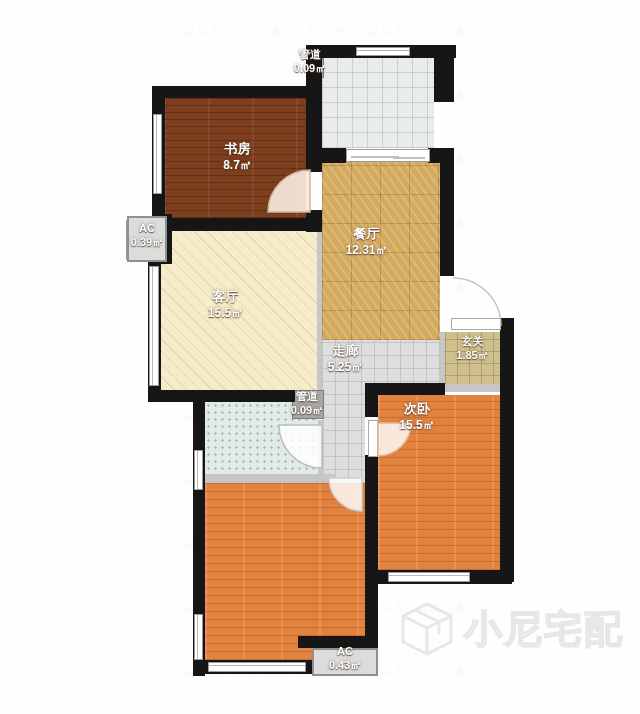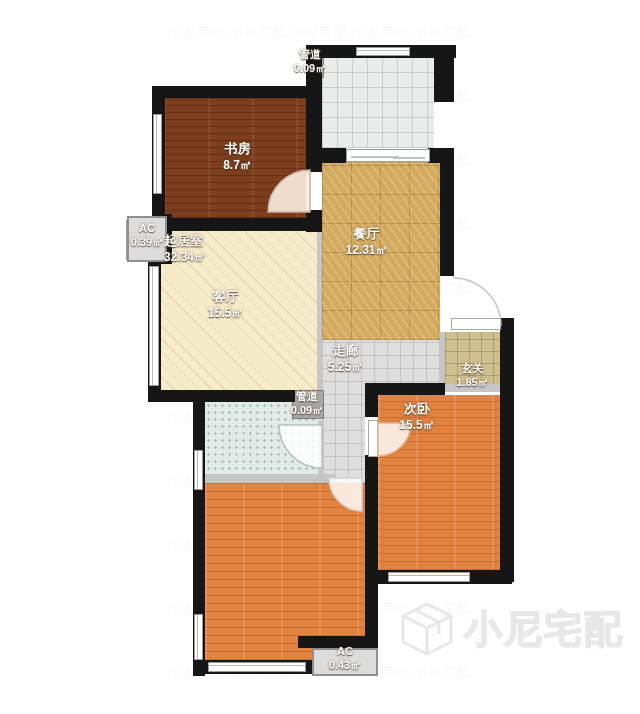--- a/index.html
+++ b/index.html
@@ -146,37 +146,33 @@
   </svg>
 
   <div class="lbl" style="left:185px;top:140px;width:105px;">
     <div>书房</div>
     <div class="area">8.7㎡</div>
   </div>
   <div class="lbl small" style="left:284px;top:47px;width:52px;">
     <div>管道</div>
     <div class="area">0.09㎡</div>
   </div>
-  <div class="lbl left" style="left:164px;top:232px;width:85px;">
-    <div>起居室</div>
-    <div class="area">32.34㎡</div>
-  </div>
   <div class="lbl" style="left:178px;top:288px;width:95px;">
     <div>客厅</div>
     <div class="area">15.5㎡</div>
   </div>
   <div class="lbl" style="left:324px;top:225px;width:85px;">
     <div>餐厅</div>
     <div class="area">12.31㎡</div>
   </div>
   <div class="lbl" style="left:303px;top:342px;width:85px;">
     <div>走廊</div>
     <div class="area">5.25㎡</div>
   </div>
-  <div class="lbl small" style="left:430px;top:361px;width:85px;text-align:center;">
+  <div class="lbl small" style="left:430px;top:334px;width:85px;text-align:center;">
     <div>玄关</div>
     <div class="area">1.85㎡</div>
   </div>
   <div class="lbl small" style="left:281px;top:389px;width:52px;">
     <div>管道</div>
     <div class="area">0.09㎡</div>
   </div>
   <div class="lbl" style="left:372px;top:400px;width:90px;">
     <div>次卧</div>
     <div class="area">15.5㎡</div>

